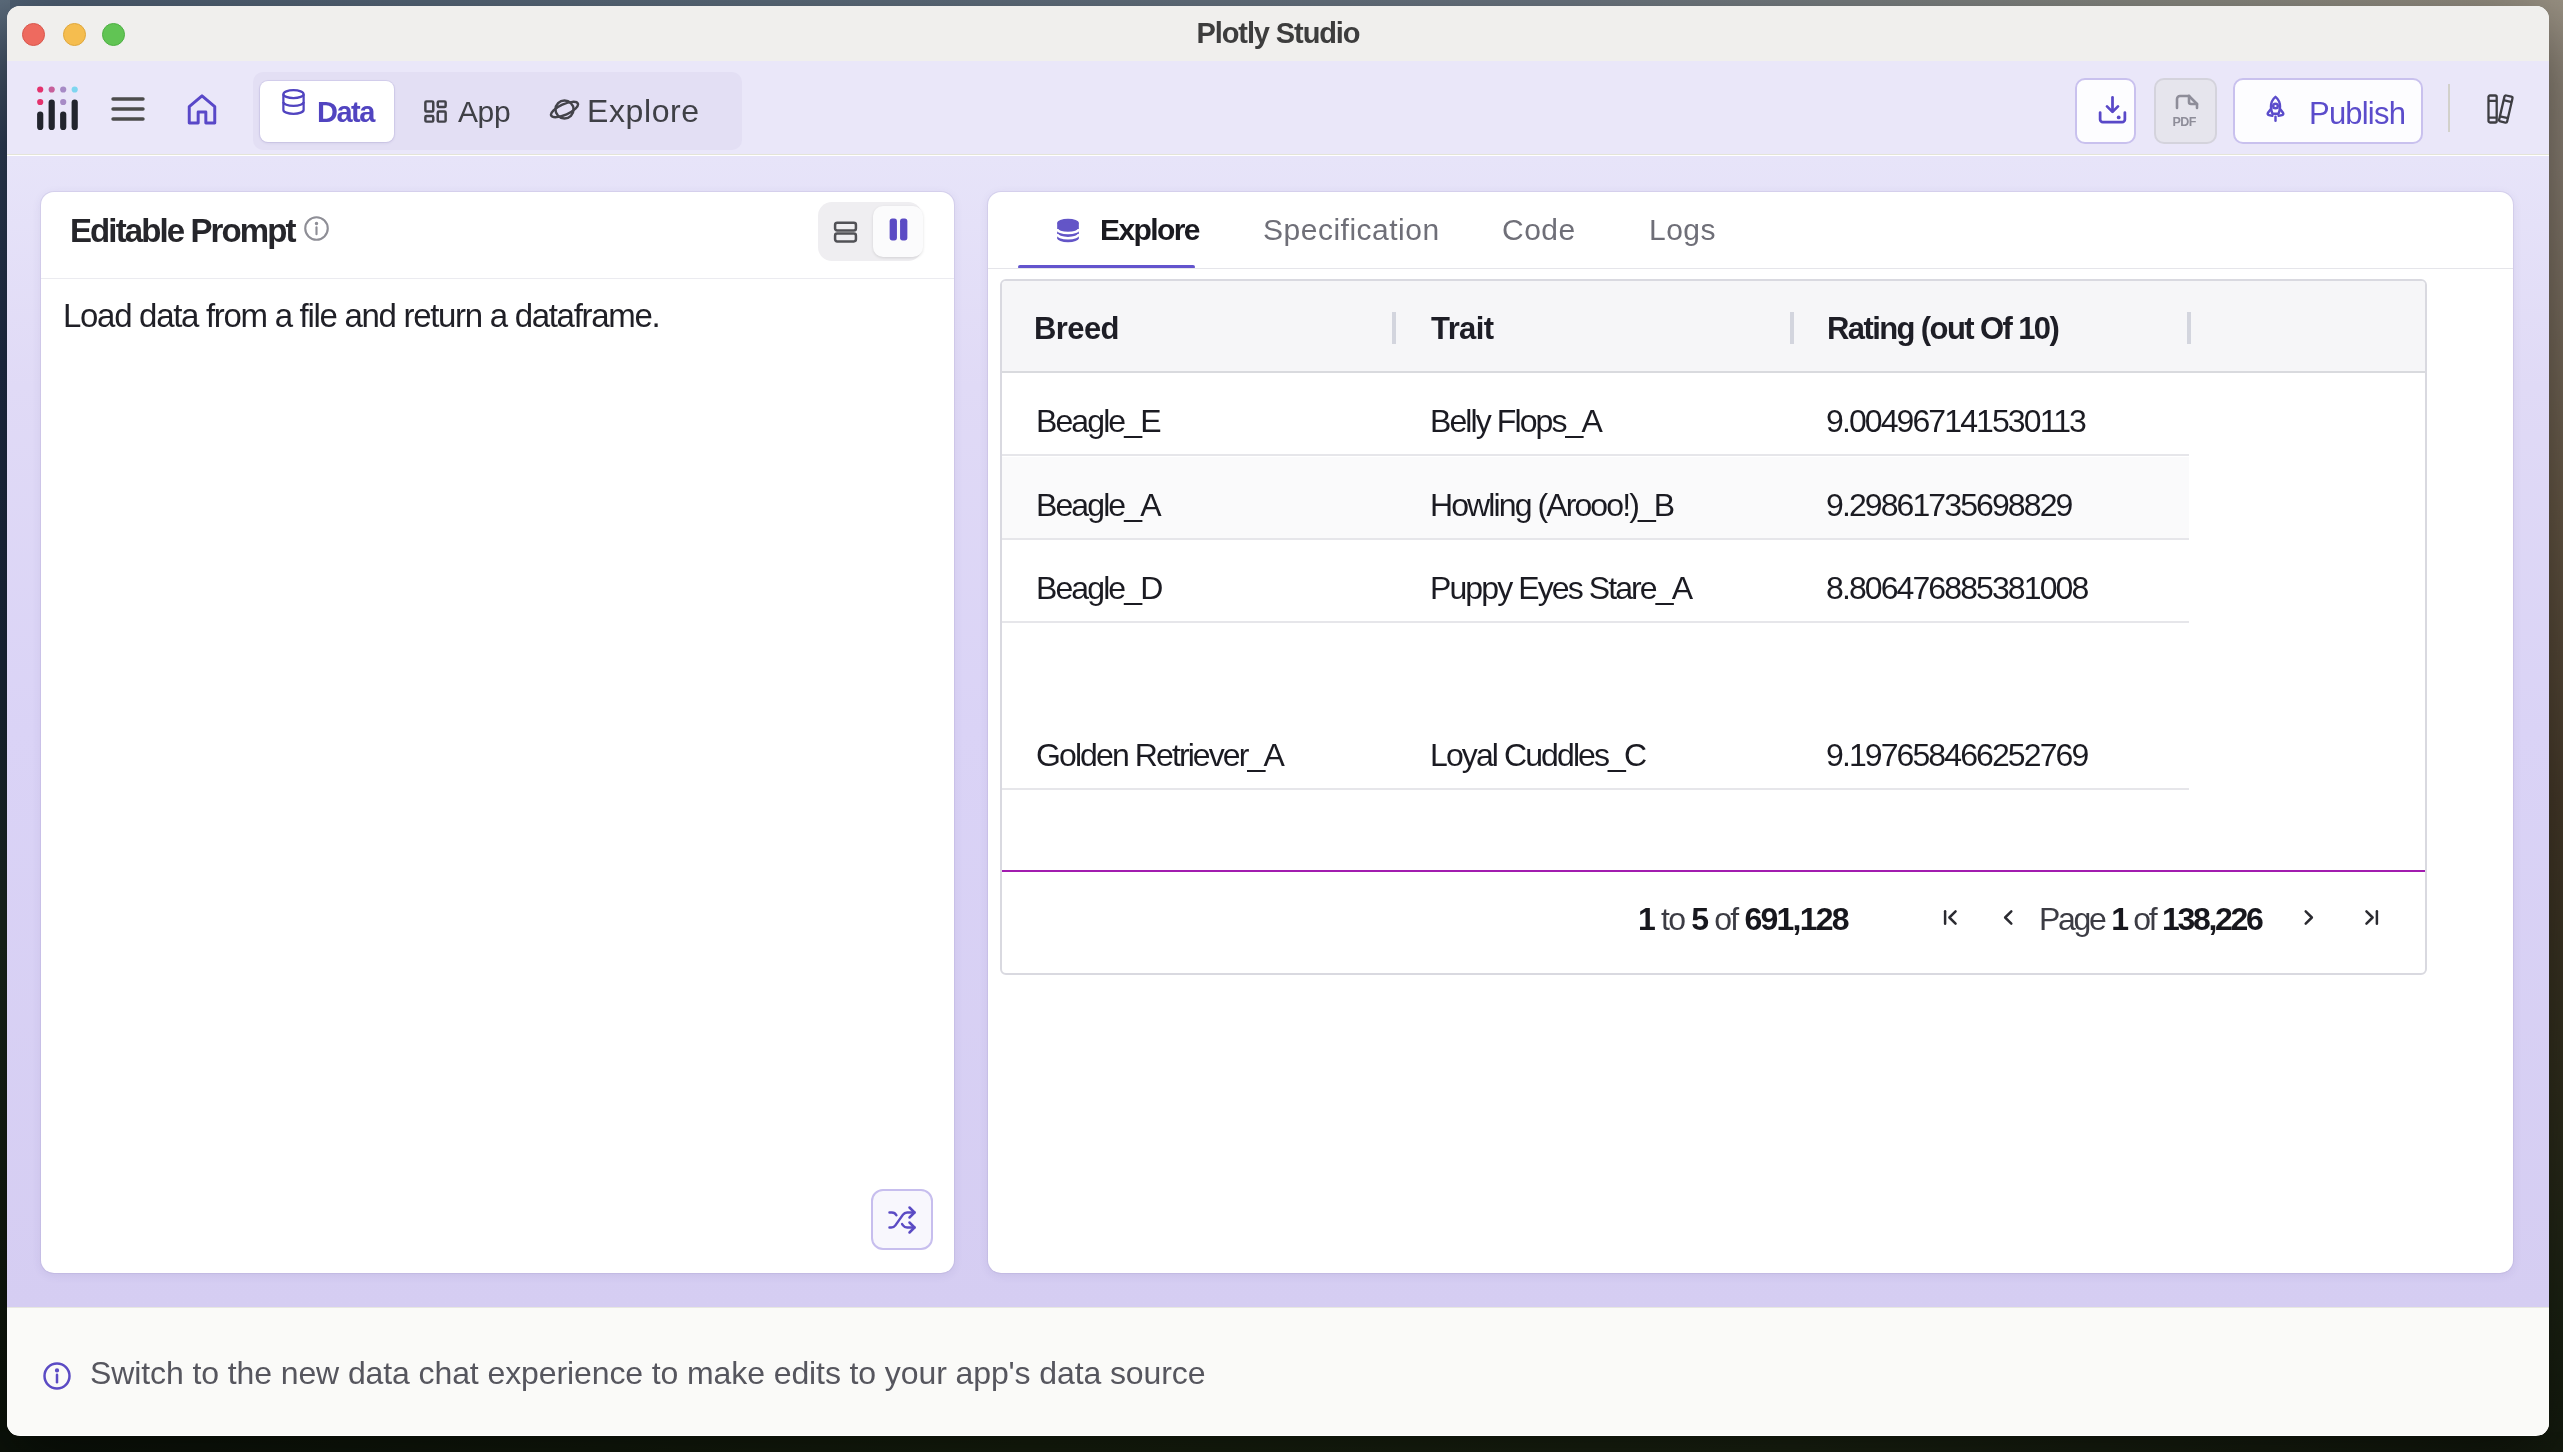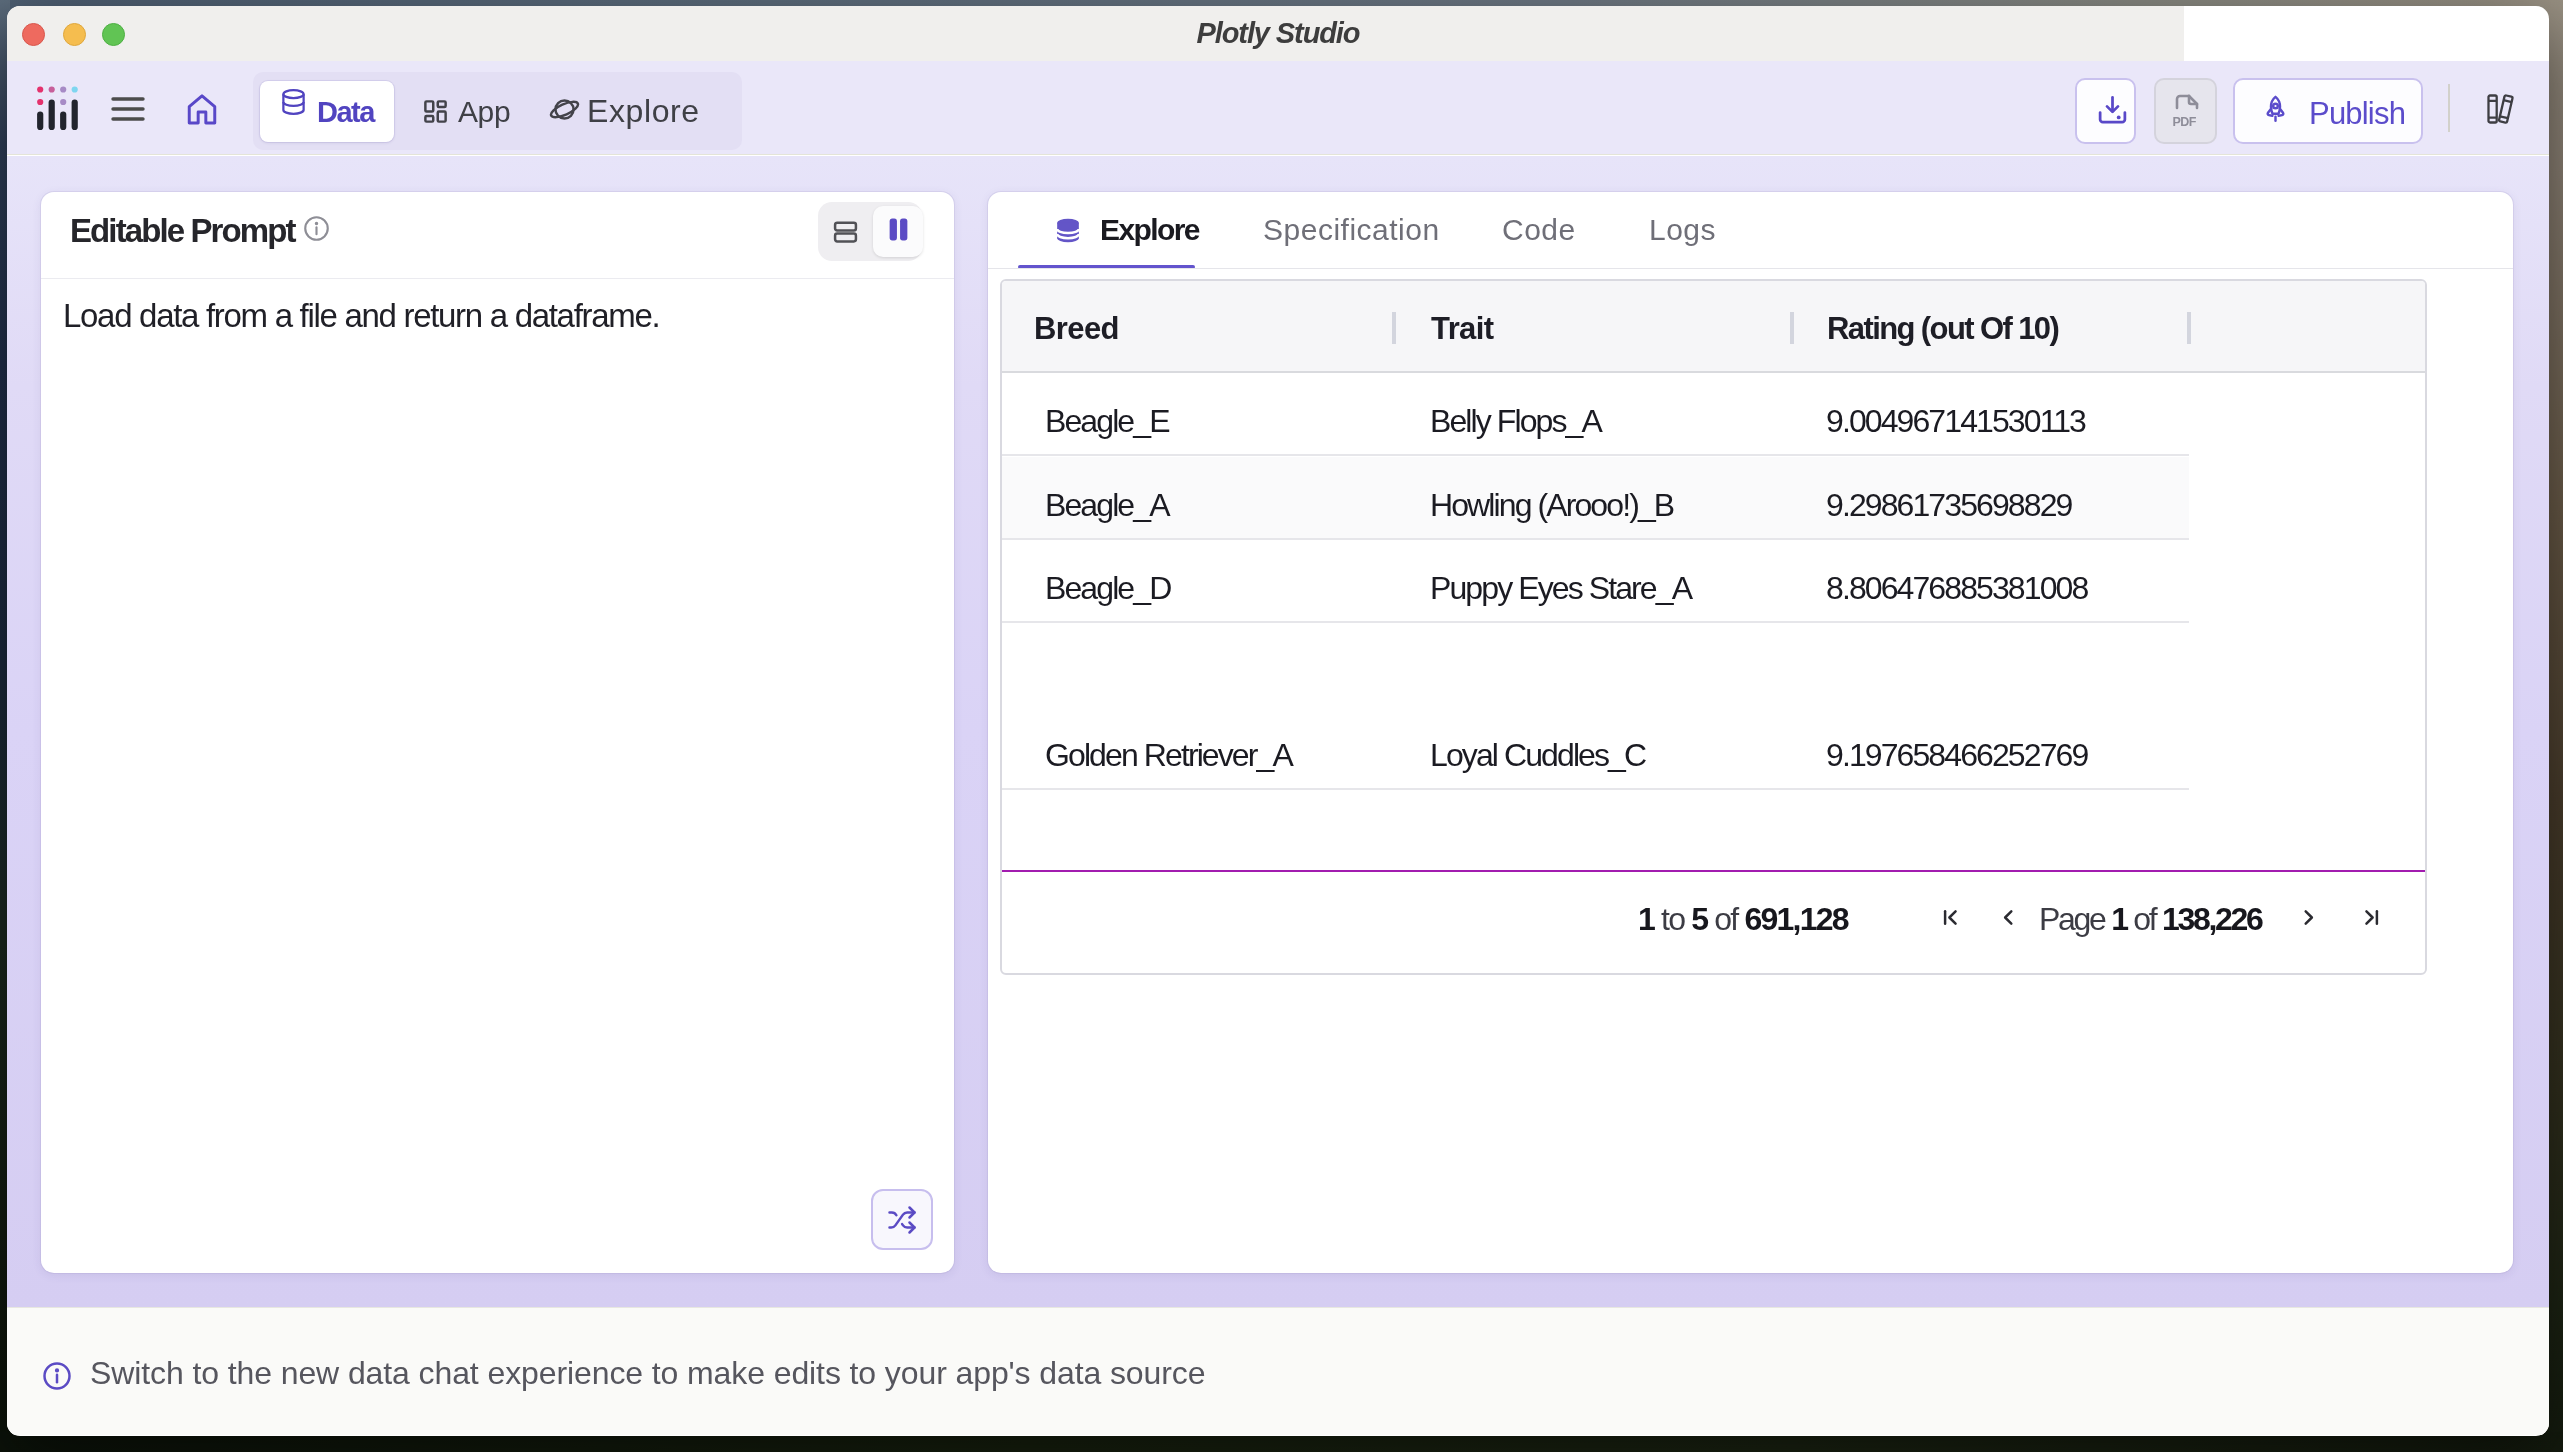--- a/index.html
+++ b/index.html
@@ -4,21 +4,21 @@
 html,body{width:2563px;height:1452px;overflow:hidden;}
 body{font-family:"Liberation Sans",sans-serif;position:relative;background:#1a2315;}
 .bgtop{position:absolute;left:0;top:0;width:2563px;height:10px;background:linear-gradient(90deg,#4d5e72 0%,#5d6d7d 30%,#6d7884 60%,#8a8a82 85%,#999183 100%);}
 .bgleft{position:absolute;left:0;top:0;width:10px;height:1452px;background:linear-gradient(180deg,#5d6d7d 0%,#31415c 10%,#22304d 25%,#1d2b40 45%,#1c2a20 65%,#131c10 85%,#0b1208 100%);}
 .bgright{position:absolute;right:0;top:0;width:18px;height:1452px;background:linear-gradient(180deg,#999183 0%,#8d8275 12%,#6b5c49 35%,#4a3d2c 55%,#32301e 75%,#1d2414 90%,#141b0e 100%);}
 .bgbot{position:absolute;left:0;bottom:0;width:2563px;height:20px;background:linear-gradient(90deg,#0c130a 0%,#18220f 40%,#1c2513 70%,#141b0e 100%);}
 .win{position:absolute;left:7px;top:6px;width:2542px;height:1430px;border-radius:13px;overflow:hidden;background:#fff;box-shadow:0 22px 70px rgba(0,0,0,.55);}
 .layer{position:absolute;left:-7px;top:-6px;width:2563px;height:1452px;}
 .abs{position:absolute;}
 
-#titlebar{position:absolute;left:0;top:0;width:2184px;height:61px;background:#f0efed;font-style:italic;}
+#titlebar{position:absolute;left:0;top:0;width:2563px;height:61px;background:#f0efed;}
 .tl{position:absolute;top:23px;width:23px;height:23px;border-radius:50%;}
 .tl.r{left:22px;background:#ee6a5f;border:1px solid #d8574d;}
 .tl.y{left:63px;background:#f5bd4f;border:1px solid #dfa73c;}
 .tl.g{left:102px;background:#61c454;border:1px solid #4eb043;}
 #wtitle{position:absolute;left:0;top:17px;width:2556px;text-align:center;font-size:29px;font-weight:bold;letter-spacing:-1.1px;color:#3d3d3d;}
 
 #header{position:absolute;left:0;top:61px;width:2563px;height:94px;background:#eae7f9;border-bottom:1px solid #e4e4d8;}
 
 #seg{position:absolute;left:253px;top:72px;width:489px;height:78px;background:#e3dff4;border-radius:10px;}
 #segdata{position:absolute;left:7px;top:9px;width:134px;height:61px;background:#fff;border-radius:8px;box-shadow:0 0 0 1px rgba(170,162,215,.25),0 1px 3px rgba(60,50,120,.12);}
@@ -50,21 +50,21 @@
 #tabline{position:absolute;left:30px;top:73px;width:177px;height:4px;background:#6354cd;border-radius:2px;}
 #tabbord{position:absolute;left:0;top:76px;width:1525px;height:1px;background:#e5e5ea;}
 
 #tbl{position:absolute;left:12px;top:87px;width:1427px;height:696px;border:2px solid #d9d9e0;border-radius:6px;background:#fff;}
 #thead{position:absolute;left:0;top:0;width:1423px;height:92px;background:#f6f6f8;border-bottom:2px solid #d9dade;border-radius:4px 4px 0 0;}
 .th{position:absolute;top:30px;font-size:31px;font-weight:bold;color:#1e1e26;letter-spacing:-0.6px;}
 .csep{position:absolute;top:31px;width:4px;height:32px;background:#d3d5de;}
 .row{position:absolute;left:0;width:1187px;height:83px;border-bottom:2px solid #e6e6ea;}
 .row.alt{background:#fafafb;}
 .cell{position:absolute;top:30px;font-size:32px;color:#1b1b22;letter-spacing:-1.9px;}
-.c1{left:43px;}.c2{left:428px;}.c3{left:824px;}
+.c1{left:34px;}.c2{left:428px;}.c3{left:824px;}
 #tfoot{position:absolute;left:0;top:589px;width:1423px;height:103px;border-top:2px solid #a21caf;}
 .ftxt{position:absolute;top:29px;font-size:32px;color:#3c3c44;letter-spacing:-1.8px;}
 .ftxt b{color:#17171d;}
 .picon{position:absolute;top:32px;}
 
 #bottombar{position:absolute;left:0;top:1307px;width:2563px;height:128px;background:#fafaf8;border-top:1px solid #e7e7e0;}
 #bartxt{position:absolute;left:90px;top:1355px;font-size:32px;letter-spacing:-0.1px;color:#56565e;}
 #chatbtn{position:absolute;left:2273px;top:1335px;width:237px;height:67px;border-radius:10px;background:#6f55d6;color:#fff;font-size:31px;letter-spacing:-0.4px;text-align:center;line-height:65px;}
 svg{display:block;}
 </style></head>

